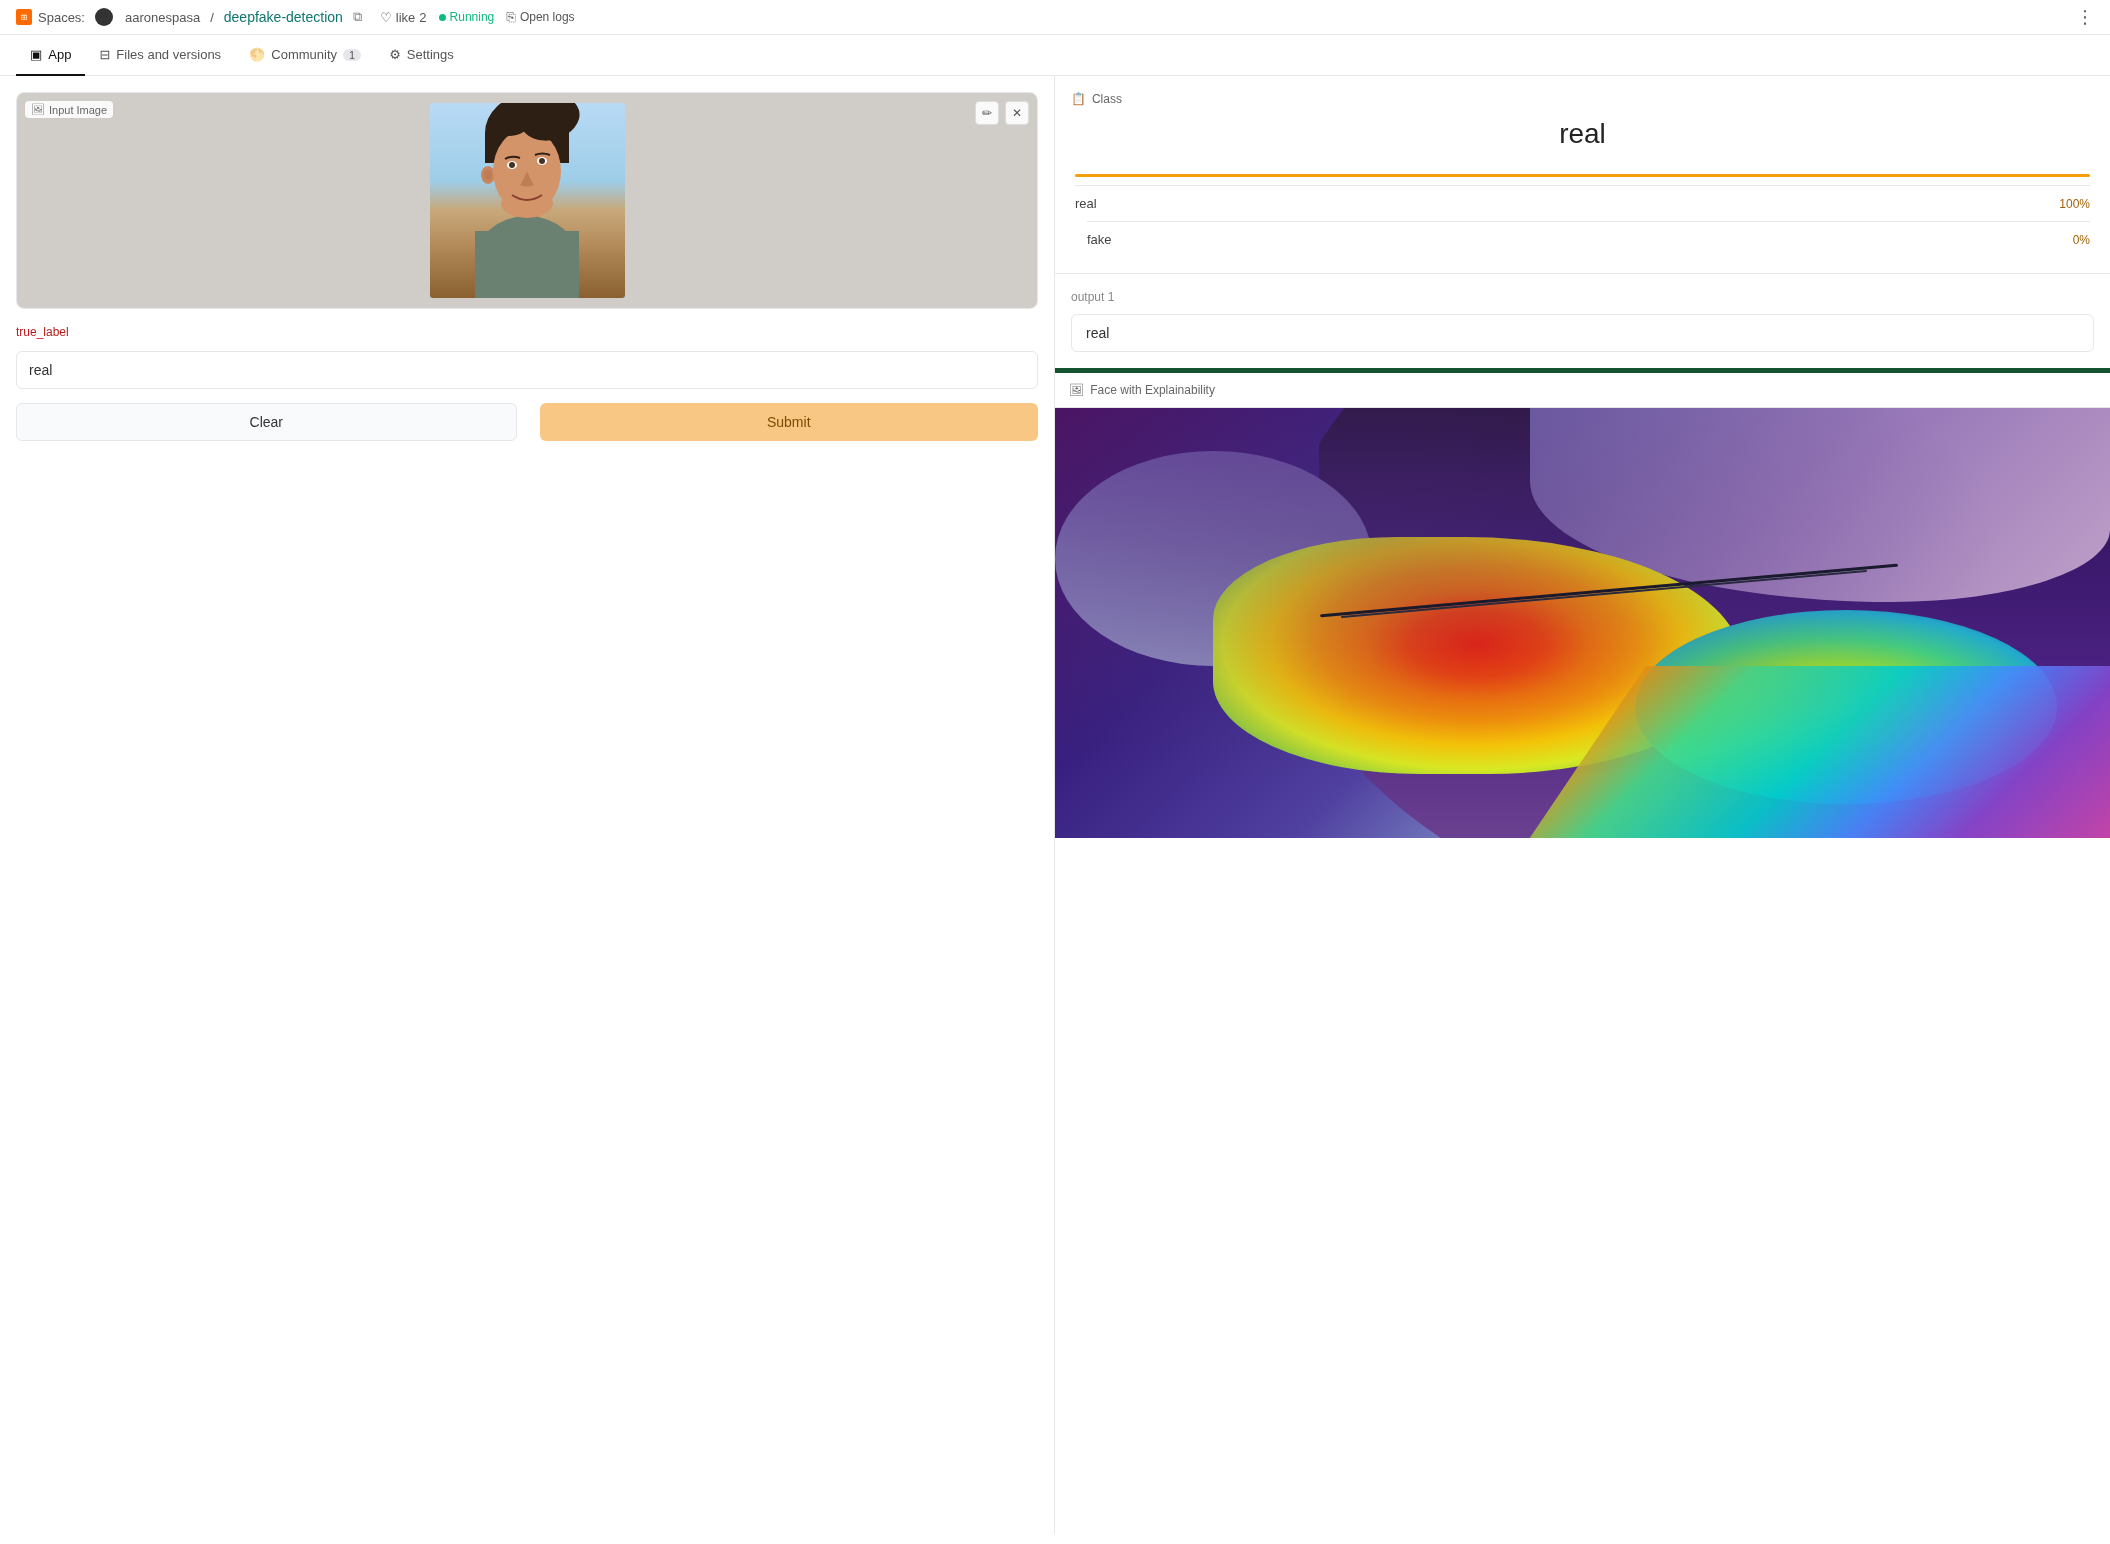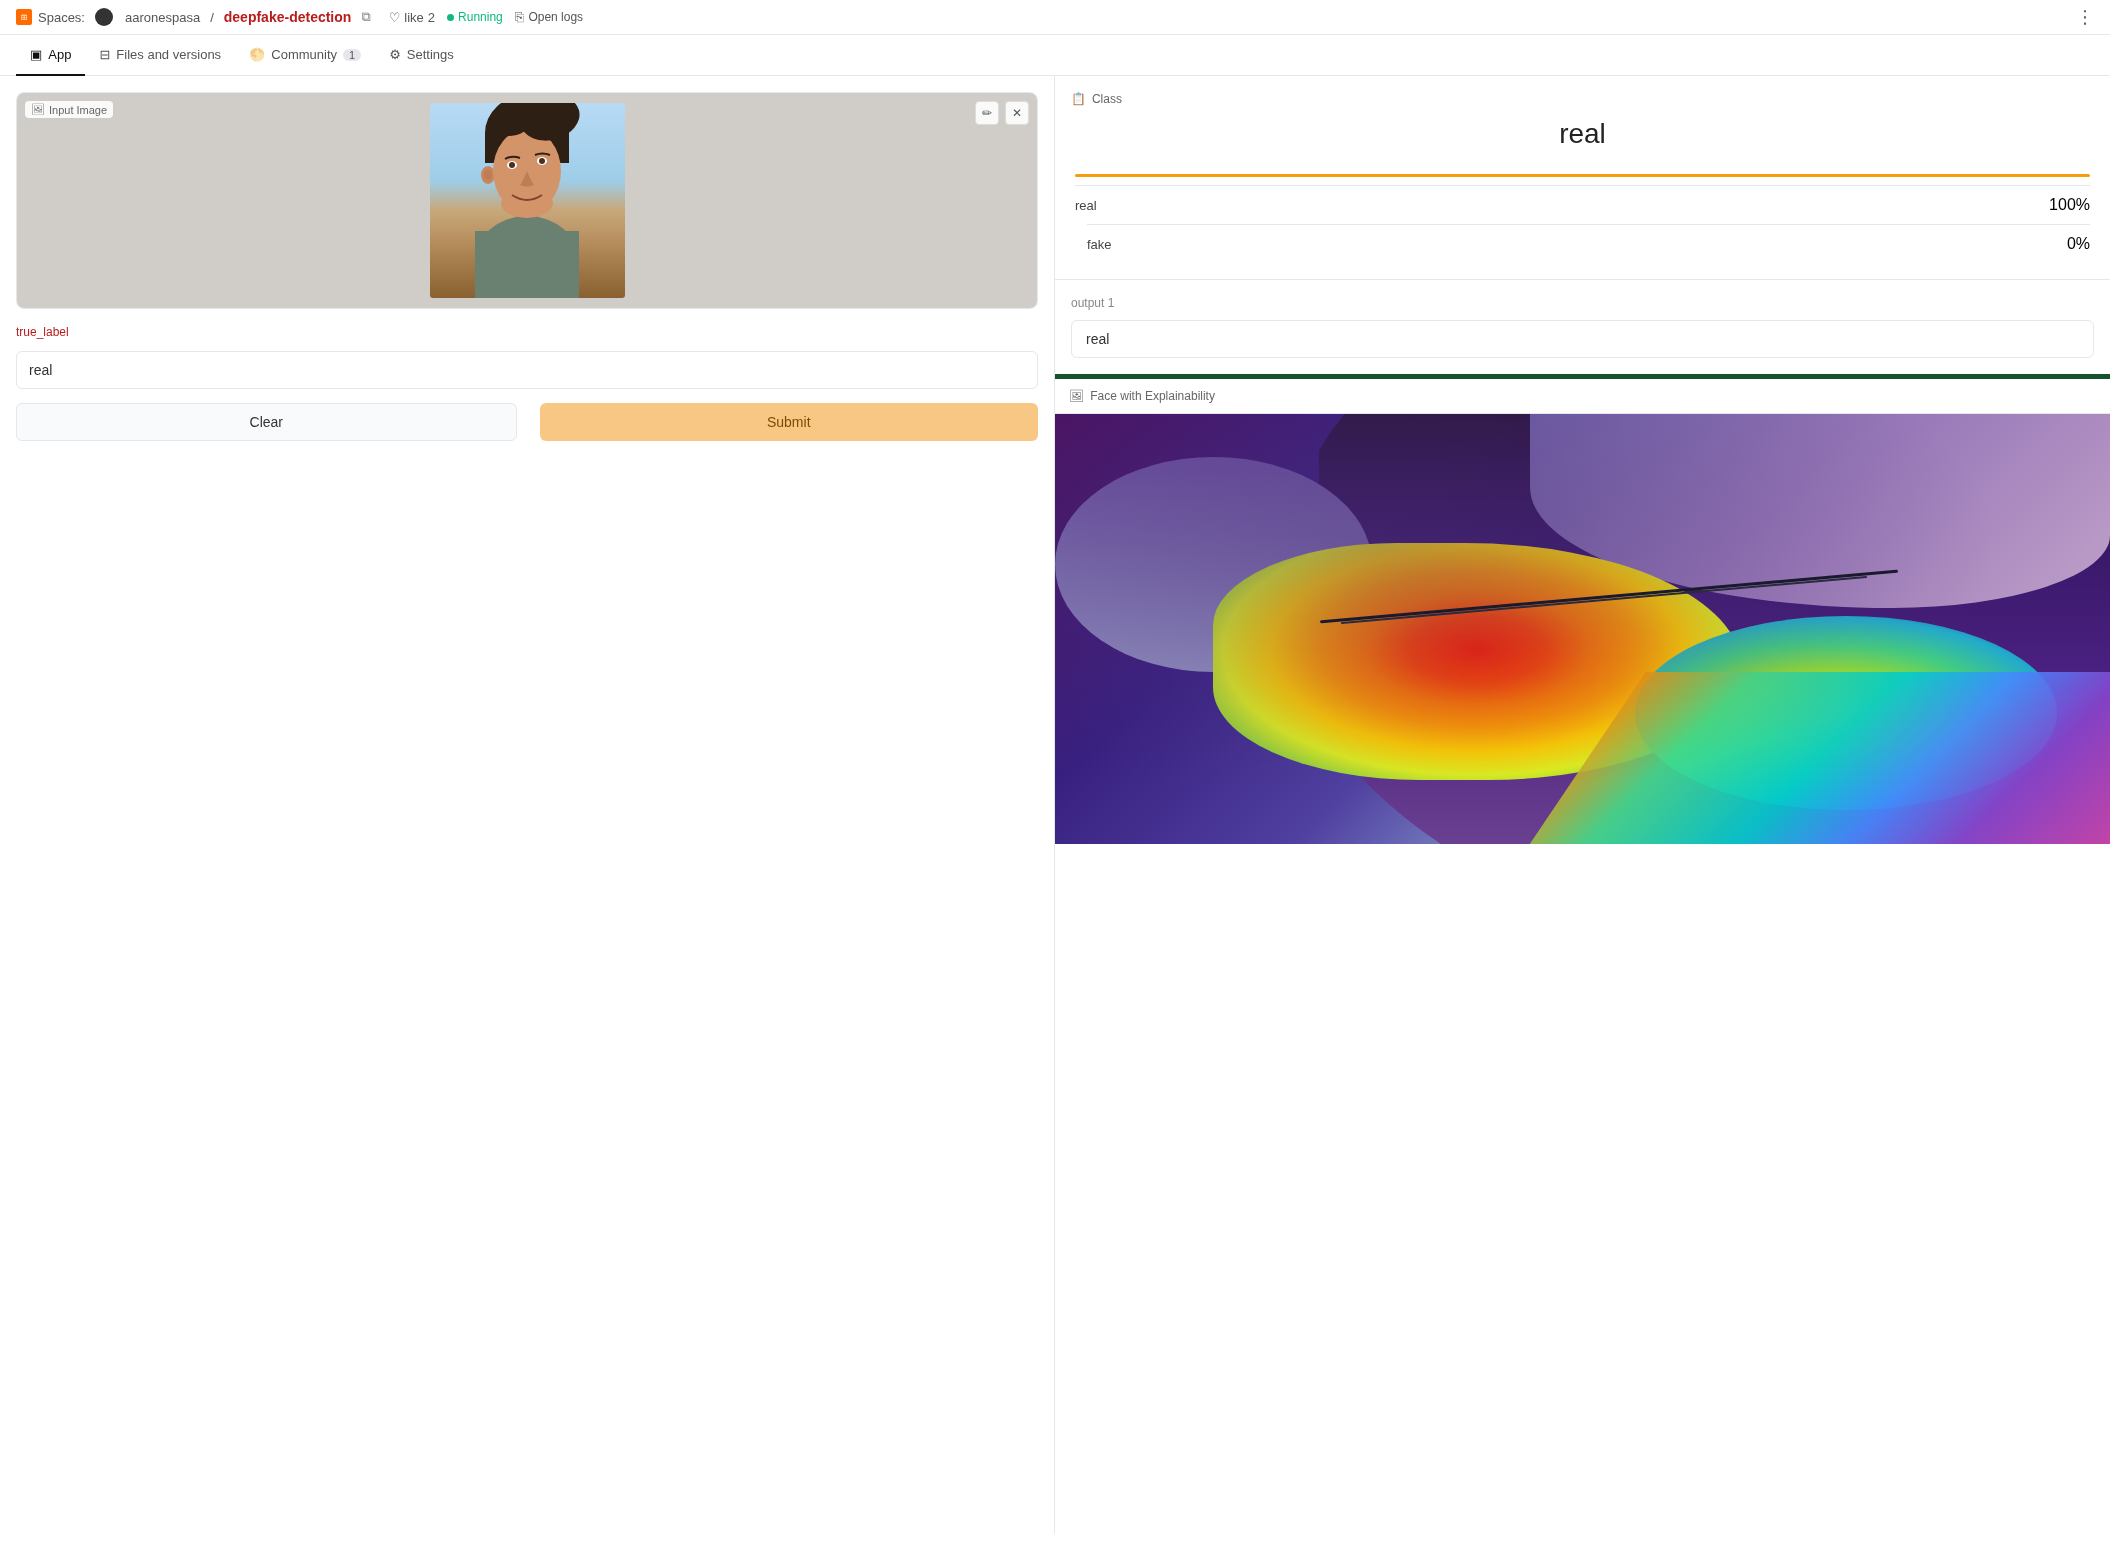--- a/index.html
+++ b/index.html
@@ -9,21 +9,21 @@
     .topbar {
       display: flex; align-items: center; gap: 10px;
       padding: 6px 16px; border-bottom: 1px solid #e5e7eb;
       font-size: 13px; color: #555;
     }
     .topbar-brand { display: flex; align-items: center; gap: 6px; }
     .topbar-logo { width: 16px; height: 16px; background: #ff6b00; border-radius: 2px; display: inline-flex; align-items: center; justify-content: center; font-size: 8px; color: white; }
     .topbar-spaces { font-weight: 500; color: #555; }
     .topbar-user { display: flex; align-items: center; gap: 12px; }
     .topbar-avatar { width: 18px; height: 18px; background: #333; border-radius: 50%; }
-    .topbar-repo { font-weight: 700; color: #b91c1c; font-size: 14px; }
+    .topbar-repo { font-weight: 400; color: #0f766e; font-size: 14px; }
     .topbar-copy-icon { color: #888; cursor: pointer; }
     .topbar-actions { display: flex; align-items: center; gap: 12px; margin-left: 8px; }
     .topbar-like { display: flex; align-items: center; gap: 4px; color: #555; }
     .topbar-running { display: flex; align-items: center; gap: 4px; color: #10b981; font-size: 12px; }
     .topbar-dot { width: 7px; height: 7px; background: #10b981; border-radius: 50%; }
     .topbar-logs { display: flex; align-items: center; gap: 4px; color: #555; font-size: 12px; cursor: pointer; }
     .topbar-more { margin-left: auto; color: #555; cursor: pointer; font-size: 18px; }
 
     
     .nav-tabs {
@@ -106,21 +106,21 @@
       text-align: center; font-size: 28px; font-weight: 400;
       color: #222; margin-bottom: 16px; padding-bottom: 8px;
     }
 
     
     .label-row {
       display: flex; justify-content: space-between; align-items: center;
       padding: 10px 0; border-top: 1px solid #e5e7eb;
     }
     .label-name { font-size: 13px; color: #444; }
-    .label-pct { font-size: 16px; color: #000000; }
+    .label-pct { font-size: 12px; color: #a16207; }
 
     
     .output-panel {
       border-bottom: 5px solid #14532d; padding: 16px;
     }
     .output-label { font-size: 12px; color: #888; margin-bottom: 10px; }
     .output-box {
       border: 1px solid #e5e7eb; border-radius: 6px;
       padding: 10px 14px; font-size: 14px; color: #333;
     }

